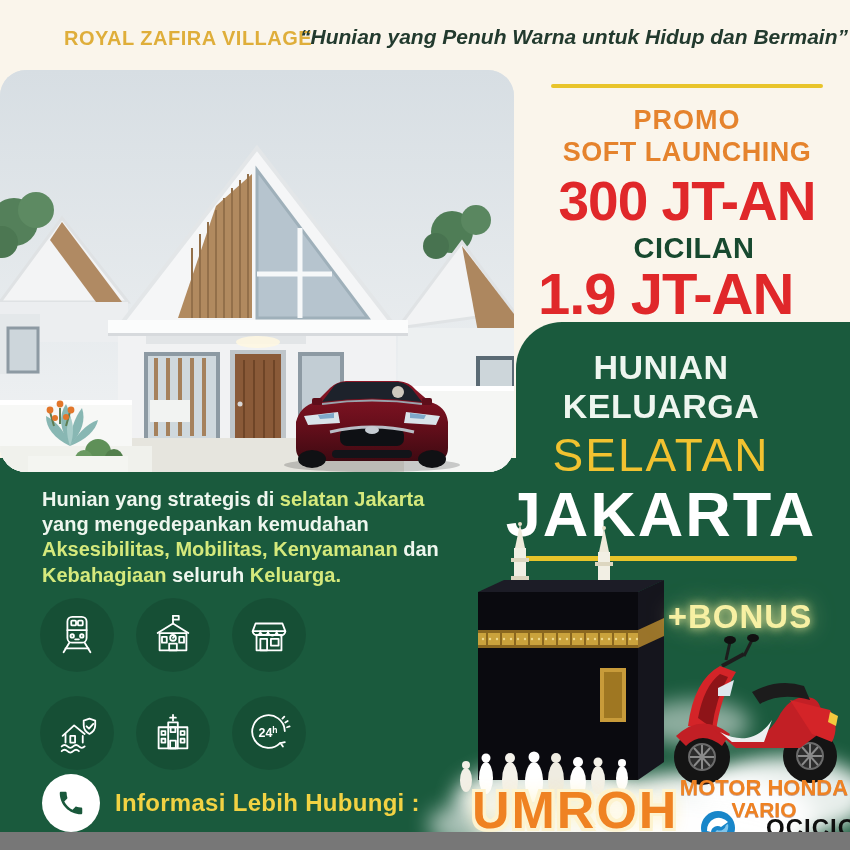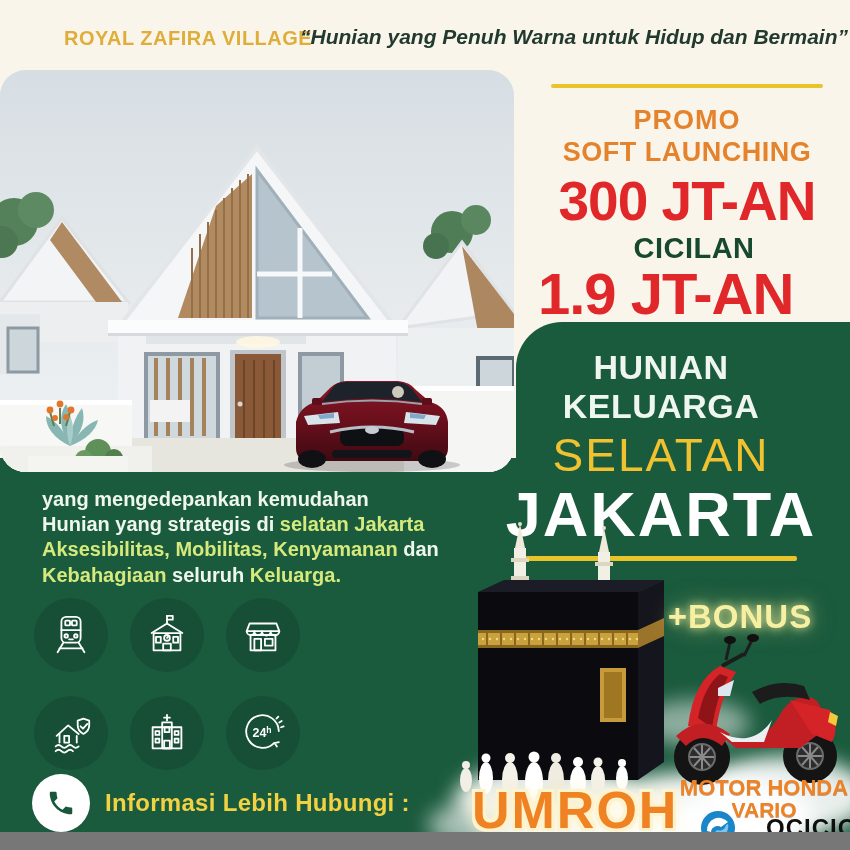--- a/index.html
+++ b/index.html
@@ -44,29 +44,29 @@
   .hl2{font-size:46px;font-weight:400;color:var(--headline-yellow);letter-spacing:2px;line-height:1.1;margin-top:4px;}
   .hl3{font-size:63px;font-weight:900;color:#ffffff;letter-spacing:2px;line-height:1.05;}
   .hl-underline{width:272px;height:5px;background:var(--underline-yellow);margin:9px auto 0;border-radius:2px;}
 
   
   .desc{position:absolute;left:42px;top:487px;width:440px;font-size:20px;font-weight:600;
     color:#eef6ee;line-height:1.26;}
   .desc .hl{color:var(--highlight-green-yellow);}
 
   
-  .amenities{position:absolute;left:34px;top:598px;display:grid;
+  .amenities{position:absolute;left:40px;top:598px;display:grid;
     grid-template-columns:repeat(3,74px);grid-auto-rows:74px;column-gap:22px;row-gap:24px;}
   .amenity{width:74px;height:74px;border-radius:50%;background:rgba(0,0,0,.12);
     display:flex;align-items:center;justify-content:center;}
   .amenity svg{width:46px;height:46px;stroke:#fff;fill:none;stroke-width:1.9;
     stroke-linecap:round;stroke-linejoin:round;}
 
   
-  .contact{position:absolute;left:32px;top:774px;display:flex;align-items:center;gap:15px;}
+  .contact{position:absolute;left:42px;top:774px;display:flex;align-items:center;gap:15px;}
   .phone-circle{width:58px;height:58px;border-radius:50%;background:#fff;
     display:flex;align-items:center;justify-content:center;}
   .contact-label{font-size:24px;font-weight:800;color:var(--contact-yellow);letter-spacing:.3px;}
 
   
   .cloud{position:absolute;background:#fff;border-radius:50%;filter:blur(10px);}
   .kaaba{position:absolute;left:452px;top:522px;}
   .bonus-label{position:absolute;left:660px;top:598px;width:160px;text-align:center;
     font-size:33px;font-weight:800;color:var(--bonus-yellow);letter-spacing:1px;
     text-shadow:0 0 10px rgba(250,244,160,.95),0 0 24px rgba(250,244,160,.6);}
@@ -248,22 +248,22 @@
   </div>
 
   <div class="headline">
     <div class="hl1">HUNIAN KELUARGA</div>
     <div class="hl2">SELATAN</div>
     <div class="hl3">JAKARTA</div>
     <div class="hl-underline"></div>
   </div>
 
   <div class="desc" id="desc">
+      <div><span>Hunian yang strategis di </span><span class="hl">selatan Jakarta</span></div>
       <div><span>yang mengedepankan kemudahan</span></div>
-      <div><span>Hunian yang strategis di </span><span class="hl">selatan Jakarta</span></div>
       <div><span class="hl">Aksesibilitas, Mobilitas, Kenyamanan</span><span> dan</span></div>
       <div><span class="hl">Kebahagiaan</span><span> seluruh </span><span class="hl">Keluarga.</span></div>
     </div>
 
   <div class="amenities">
     <div class="amenity">
       <svg viewBox="0 0 48 48">
         <rect x="14" y="5" width="20" height="27" rx="5"></rect>
         <line x1="14" y1="19" x2="34" y2="19"></line>
         <rect x="18" y="9" width="5" height="5" rx="1"></rect>

